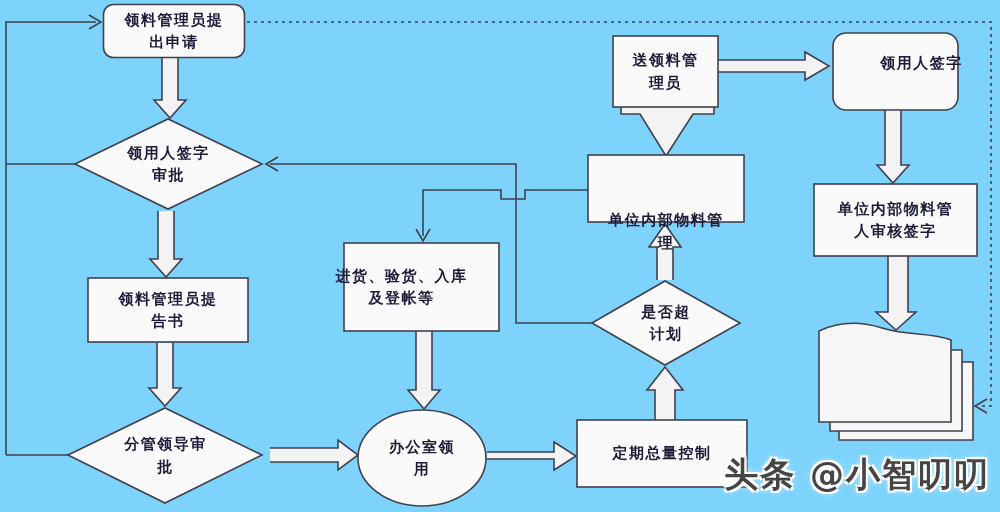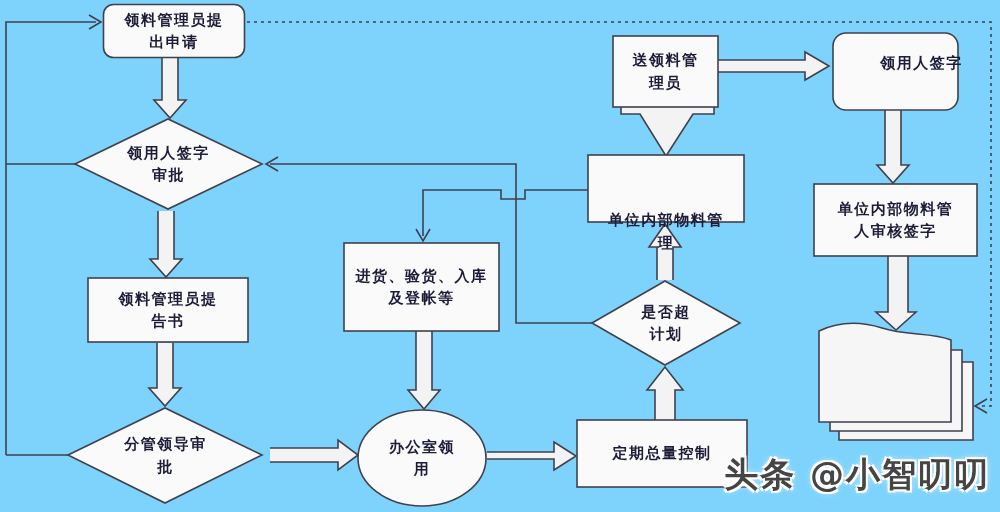--- a/index.html
+++ b/index.html
@@ -102,21 +102,21 @@
 
   <div class="node-label" style="left:75px;top:119px;width:187px;height:90px;">领用人签字
 审批</div>
 
   <div class="node-label" style="left:88px;top:278px;width:160px;height:64px;">领料管理员提
 告书</div>
 
   <div class="node-label" style="left:68px;top:408px;width:195px;height:95px;">分管领导审
 批</div>
 
-  <div class="node-label" style="left:344px;top:243px;width:155px;height:88px;">进货、验货、入库
+  <div class="node-label" style="left:324px;top:243px;width:155px;height:88px;">进货、验货、入库
 及登帐等</div>
 
   <div class="node-label" style="left:358px;top:410px;width:128px;height:96px;">办公室领
 用</div>
 
   <div class="node-label" style="left:577px;top:420px;width:170px;height:67px;">定期总量控制</div>
 
   <div class="node-label" style="left:592px;top:281px;width:148px;height:84px;">是否超
 计划</div>
 

